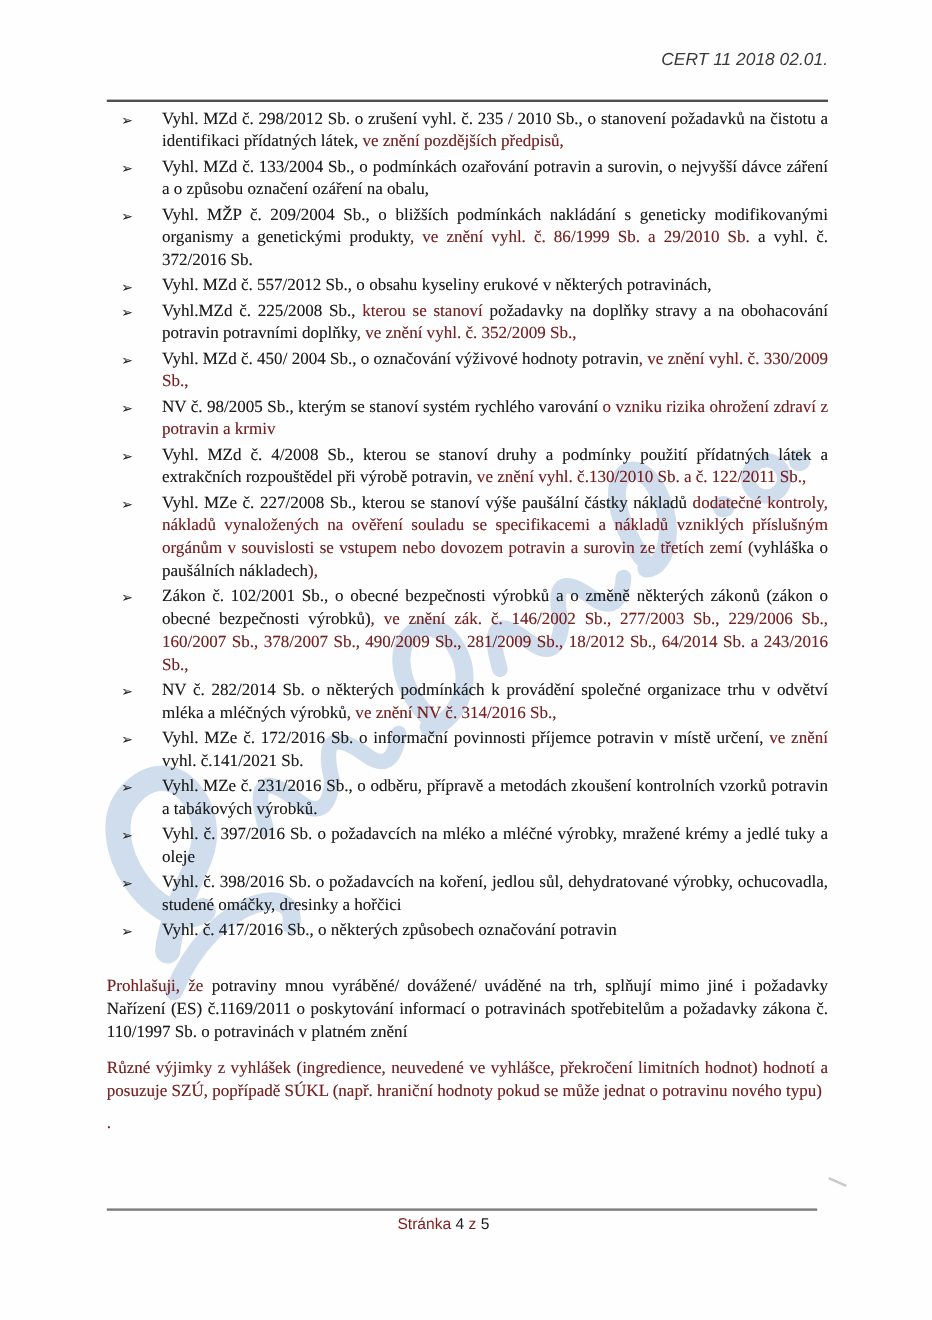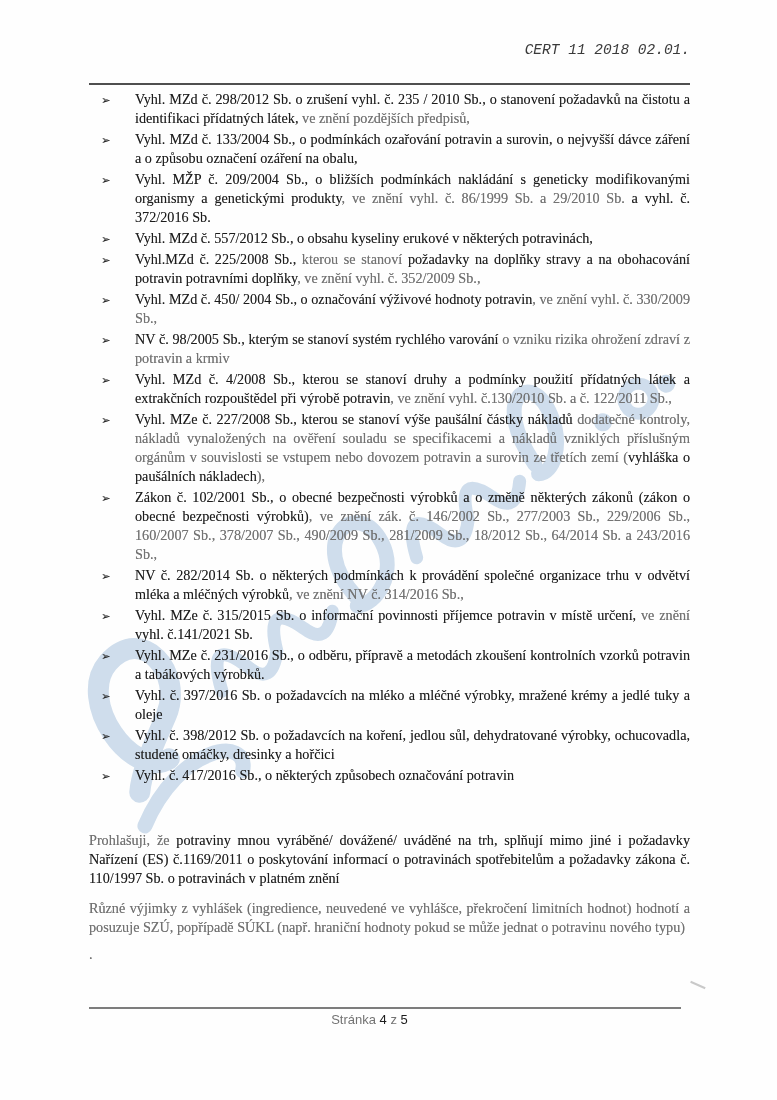--- a/index.html
+++ b/index.html
@@ -10,21 +10,21 @@
     overflow:hidden;
     font-family:"Liberation Serif", serif;
   }
   .page{position:absolute;inset:0;background:#fefefe;}
   .watermark{
     position:absolute;left:0;top:0;width:777px;height:1100px;
     z-index:0;pointer-events:none;
   }
   .header-code{
     position:absolute;top:42px;right:87px;
-    font-family:Liberation Mono, monospace;
+    font-family:Liberation Sans, sans-serif;
     font-style:italic;
     font-size:14.5px;
     color:#3a3a3a;
     z-index:2;
   }
   .rule{position:absolute;background:#5a5a5a;z-index:2;}
   .top-rule{top:83px;left:89px;width:601px;height:2px;background:#4f4f4f;}
   .footer-rule{top:1007px;left:89px;width:592px;height:1.6px;background:#7d7d7d;}
   .content{
     position:absolute;top:90px;left:89px;width:601px;z-index:1;
@@ -32,22 +32,22 @@
     text-shadow:0 0 0.5px rgba(70,70,70,0.55);
   }
   ul.reg-list{list-style:none;margin:0;padding:0 0 0 46px;}
   ul.reg-list li{position:relative;margin:0 0 2px 0;text-align:justify;}
   .bullet{
     position:absolute;left:-34px;top:1px;
     font-family:"DejaVu Sans", sans-serif;
     font-size:11.5px;color:#2a2a2a;
   }
   .b{font-weight:normal;color:#1c1c1c;}
-  .n{font-weight:normal;color:#737373;}
-  .paragraphs{margin-top:46px;}
+  .n{font-weight:normal;color:#7f1d1d;}
+  .paragraphs{margin-top:28px;}
   .paragraphs p{margin:0 0 11px 0;text-align:justify;}
   .paragraphs p.dot{margin-top:-3px;}
   .footer-text{
     position:absolute;top:1012px;left:0;width:739px;
     text-align:center;
     font-family:"Liberation Sans", sans-serif;
     font-size:13px;color:#2e2e2e;
     z-index:2;
   }
   .artifact{
@@ -84,24 +84,24 @@
         <li><span class="bullet">➢</span><span class="b">Vyhl. MZd č. 133/2004 Sb., o podmínkách ozařování potravin a surovin, o nejvyšší dávce záření a o způsobu označení ozáření na obalu,</span></li>
         <li><span class="bullet">➢</span><span class="b">Vyhl. MŽP č. 209/2004 Sb., o bližších podmínkách nakládání s geneticky modifikovanými organismy a genetickými produkty</span><span class="n">, ve znění vyhl. č. 86/1999 Sb. a 29/2010 Sb. </span><span class="b">a vyhl. č. 372/2016 Sb.</span></li>
         <li><span class="bullet">➢</span><span class="b">Vyhl. MZd č. 557/2012 Sb., o obsahu kyseliny erukové v některých potravinách,</span></li>
         <li><span class="bullet">➢</span><span class="b">Vyhl.MZd č. 225/2008 Sb.,</span><span class="n"> kterou se stanoví </span><span class="b">požadavky na doplňky stravy a na obohacování potravin potravními doplňky</span><span class="n">, ve znění vyhl. č. 352/2009 Sb.,</span></li>
         <li><span class="bullet">➢</span><span class="b">Vyhl. MZd č. 450/ 2004 Sb., o označování výživové hodnoty potravin</span><span class="n">, ve znění vyhl. č. 330/2009 Sb.,</span></li>
         <li><span class="bullet">➢</span><span class="b">NV č. 98/2005 Sb., kterým se stanoví systém rychlého varování</span><span class="n"> o vzniku rizika ohrožení zdraví z potravin a krmiv</span></li>
         <li><span class="bullet">➢</span><span class="b">Vyhl. MZd č. 4/2008 Sb., kterou se stanoví druhy a podmínky použití přídatných látek a extrakčních rozpouštědel při výrobě potravin</span><span class="n">, ve znění vyhl. č.130/2010 Sb. a č. 122/2011 Sb.,</span></li>
         <li><span class="bullet">➢</span><span class="b">Vyhl. MZe č. 227/2008 Sb., kterou se stanoví výše paušální částky nákladů</span><span class="n"> dodatečné kontroly, nákladů vynaložených na ověření souladu se specifikacemi a nákladů vzniklých příslušným orgánům v souvislosti se vstupem nebo dovozem potravin a surovin ze třetích zemí (</span><span class="b">vyhláška o paušálních nákladech</span><span class="n">),</span></li>
         <li><span class="bullet">➢</span><span class="b">Zákon č. 102/2001 Sb., o obecné bezpečnosti výrobků a o změně některých zákonů (zákon o obecné bezpečnosti výrobků)</span><span class="n">, ve znění zák. č. 146/2002 Sb., 277/2003 Sb., 229/2006 Sb., 160/2007 Sb., 378/2007 Sb., 490/2009 Sb., 281/2009 Sb., 18/2012 Sb., 64/2014 Sb. a 243/2016 Sb.,</span></li>
         <li><span class="bullet">➢</span><span class="b">NV č. 282/2014 Sb. o některých podmínkách k provádění společné organizace trhu v odvětví mléka a mléčných výrobků</span><span class="n">, ve znění NV č. 314/2016 Sb.,</span></li>
-        <li><span class="bullet">➢</span><span class="b">Vyhl. MZe č. 315/2015 Sb. o informační povinnosti příjemce potravin v místě určení,</span><span class="n"> ve znění </span><span class="b">vyhl. č.141/2021 Sb.</span></li>
+        <li><span class="bullet">➢</span><span class="b">Vyhl. MZe č. 172/2016 Sb. o informační povinnosti příjemce potravin v místě určení,</span><span class="n"> ve znění </span><span class="b">vyhl. č.141/2021 Sb.</span></li>
         <li><span class="bullet">➢</span><span class="b">Vyhl. MZe č. 231/2016 Sb., o odběru, přípravě a metodách zkoušení kontrolních vzorků potravin a tabákových výrobků.</span></li>
         <li><span class="bullet">➢</span><span class="b">Vyhl. č. 397/2016 Sb. o požadavcích na mléko a mléčné výrobky, mražené krémy a jedlé tuky a oleje</span></li>
-        <li><span class="bullet">➢</span><span class="b">Vyhl. č. 398/2012 Sb. o požadavcích na koření, jedlou sůl, dehydratované výrobky, ochucovadla, studené omáčky, dresinky a hořčici</span></li>
+        <li><span class="bullet">➢</span><span class="b">Vyhl. č. 398/2016 Sb. o požadavcích na koření, jedlou sůl, dehydratované výrobky, ochucovadla, studené omáčky, dresinky a hořčici</span></li>
         <li><span class="bullet">➢</span><span class="b">Vyhl. č. 417/2016 Sb., o některých způsobech označování potravin</span></li>
       </ul>
     <div class="paragraphs">
         <p><span class="n">Prohlašuji, že </span><span class="b">potraviny mnou vyráběné/ dovážené/ uváděné na trh, splňují mimo jiné i požadavky Nařízení (ES) č.1169/2011 o poskytování informací o potravinách spotřebitelům a požadavky zákona č. 110/1997 Sb. o potravinách v platném znění</span></p>
         <p><span class="n">Různé výjimky z vyhlášek (ingredience, neuvedené ve vyhlášce, překročení limitních hodnot) hodnotí a posuzuje SZÚ, popřípadě SÚKL (např. hraniční hodnoty pokud se může jednat o potravinu nového typu)</span></p>
         <p class="dot"><span class="n">.</span></p>
       </div>
   </div>
 
   <div class="artifact"></div>

